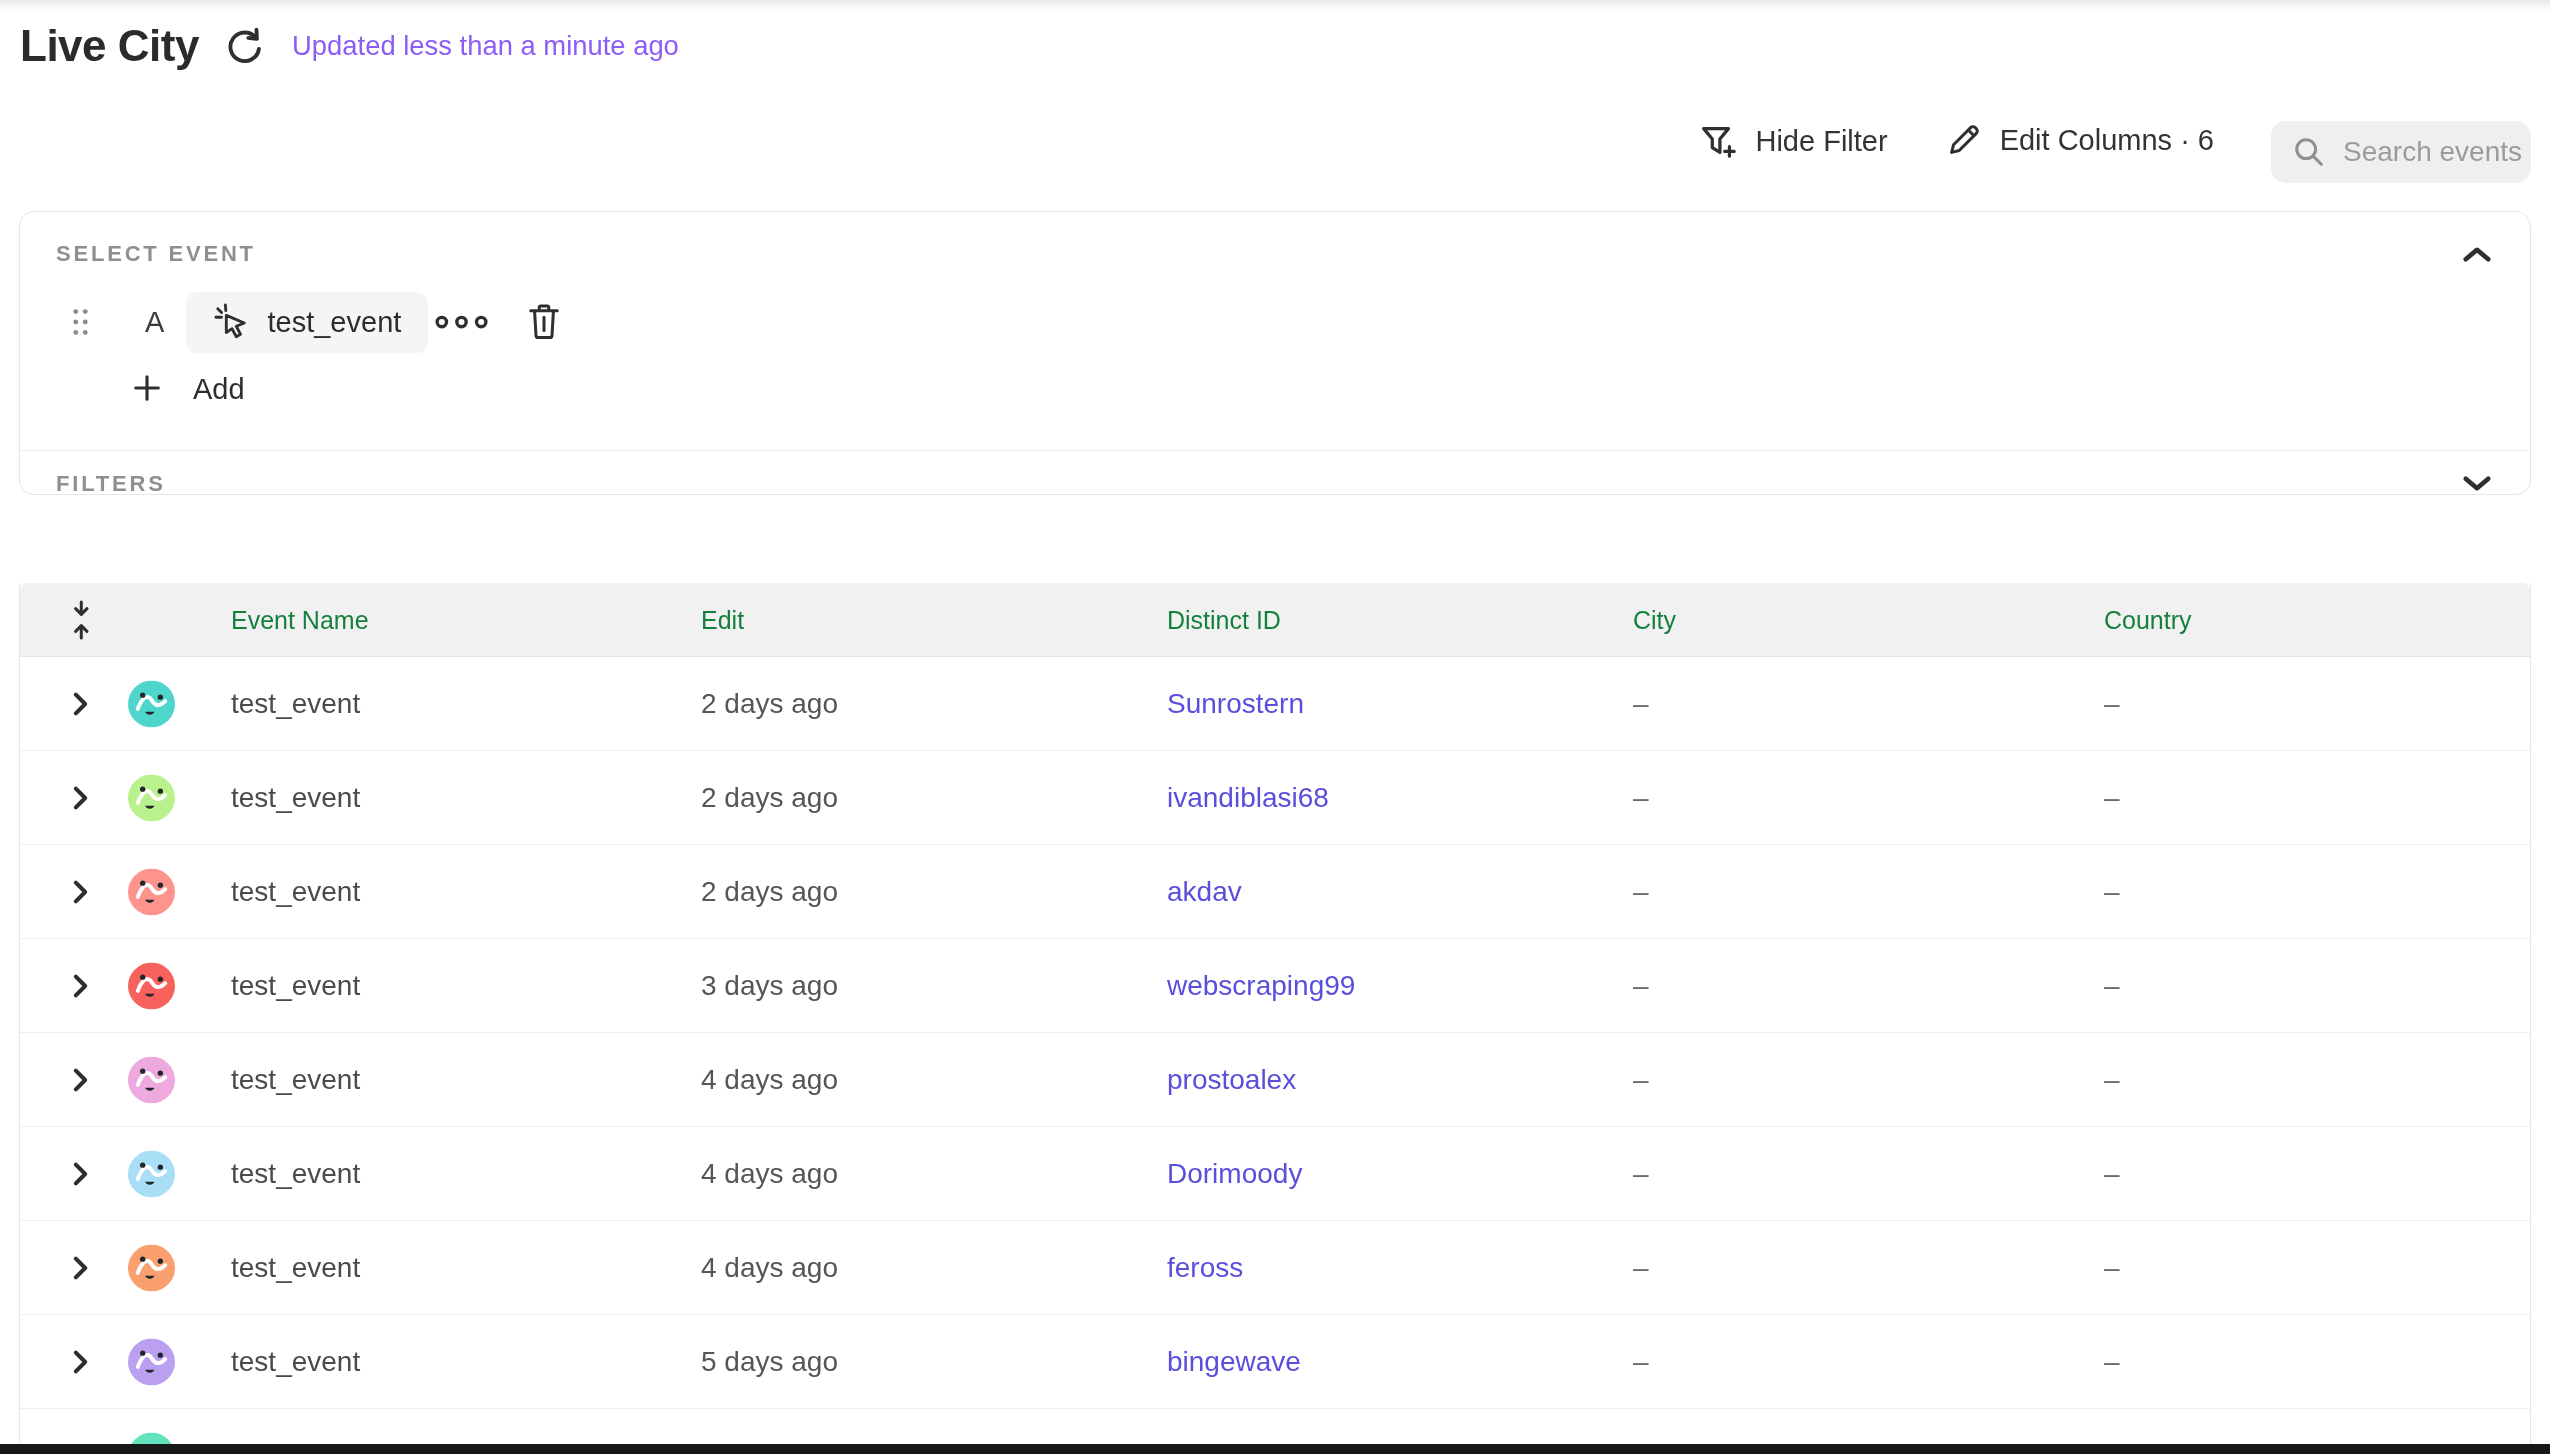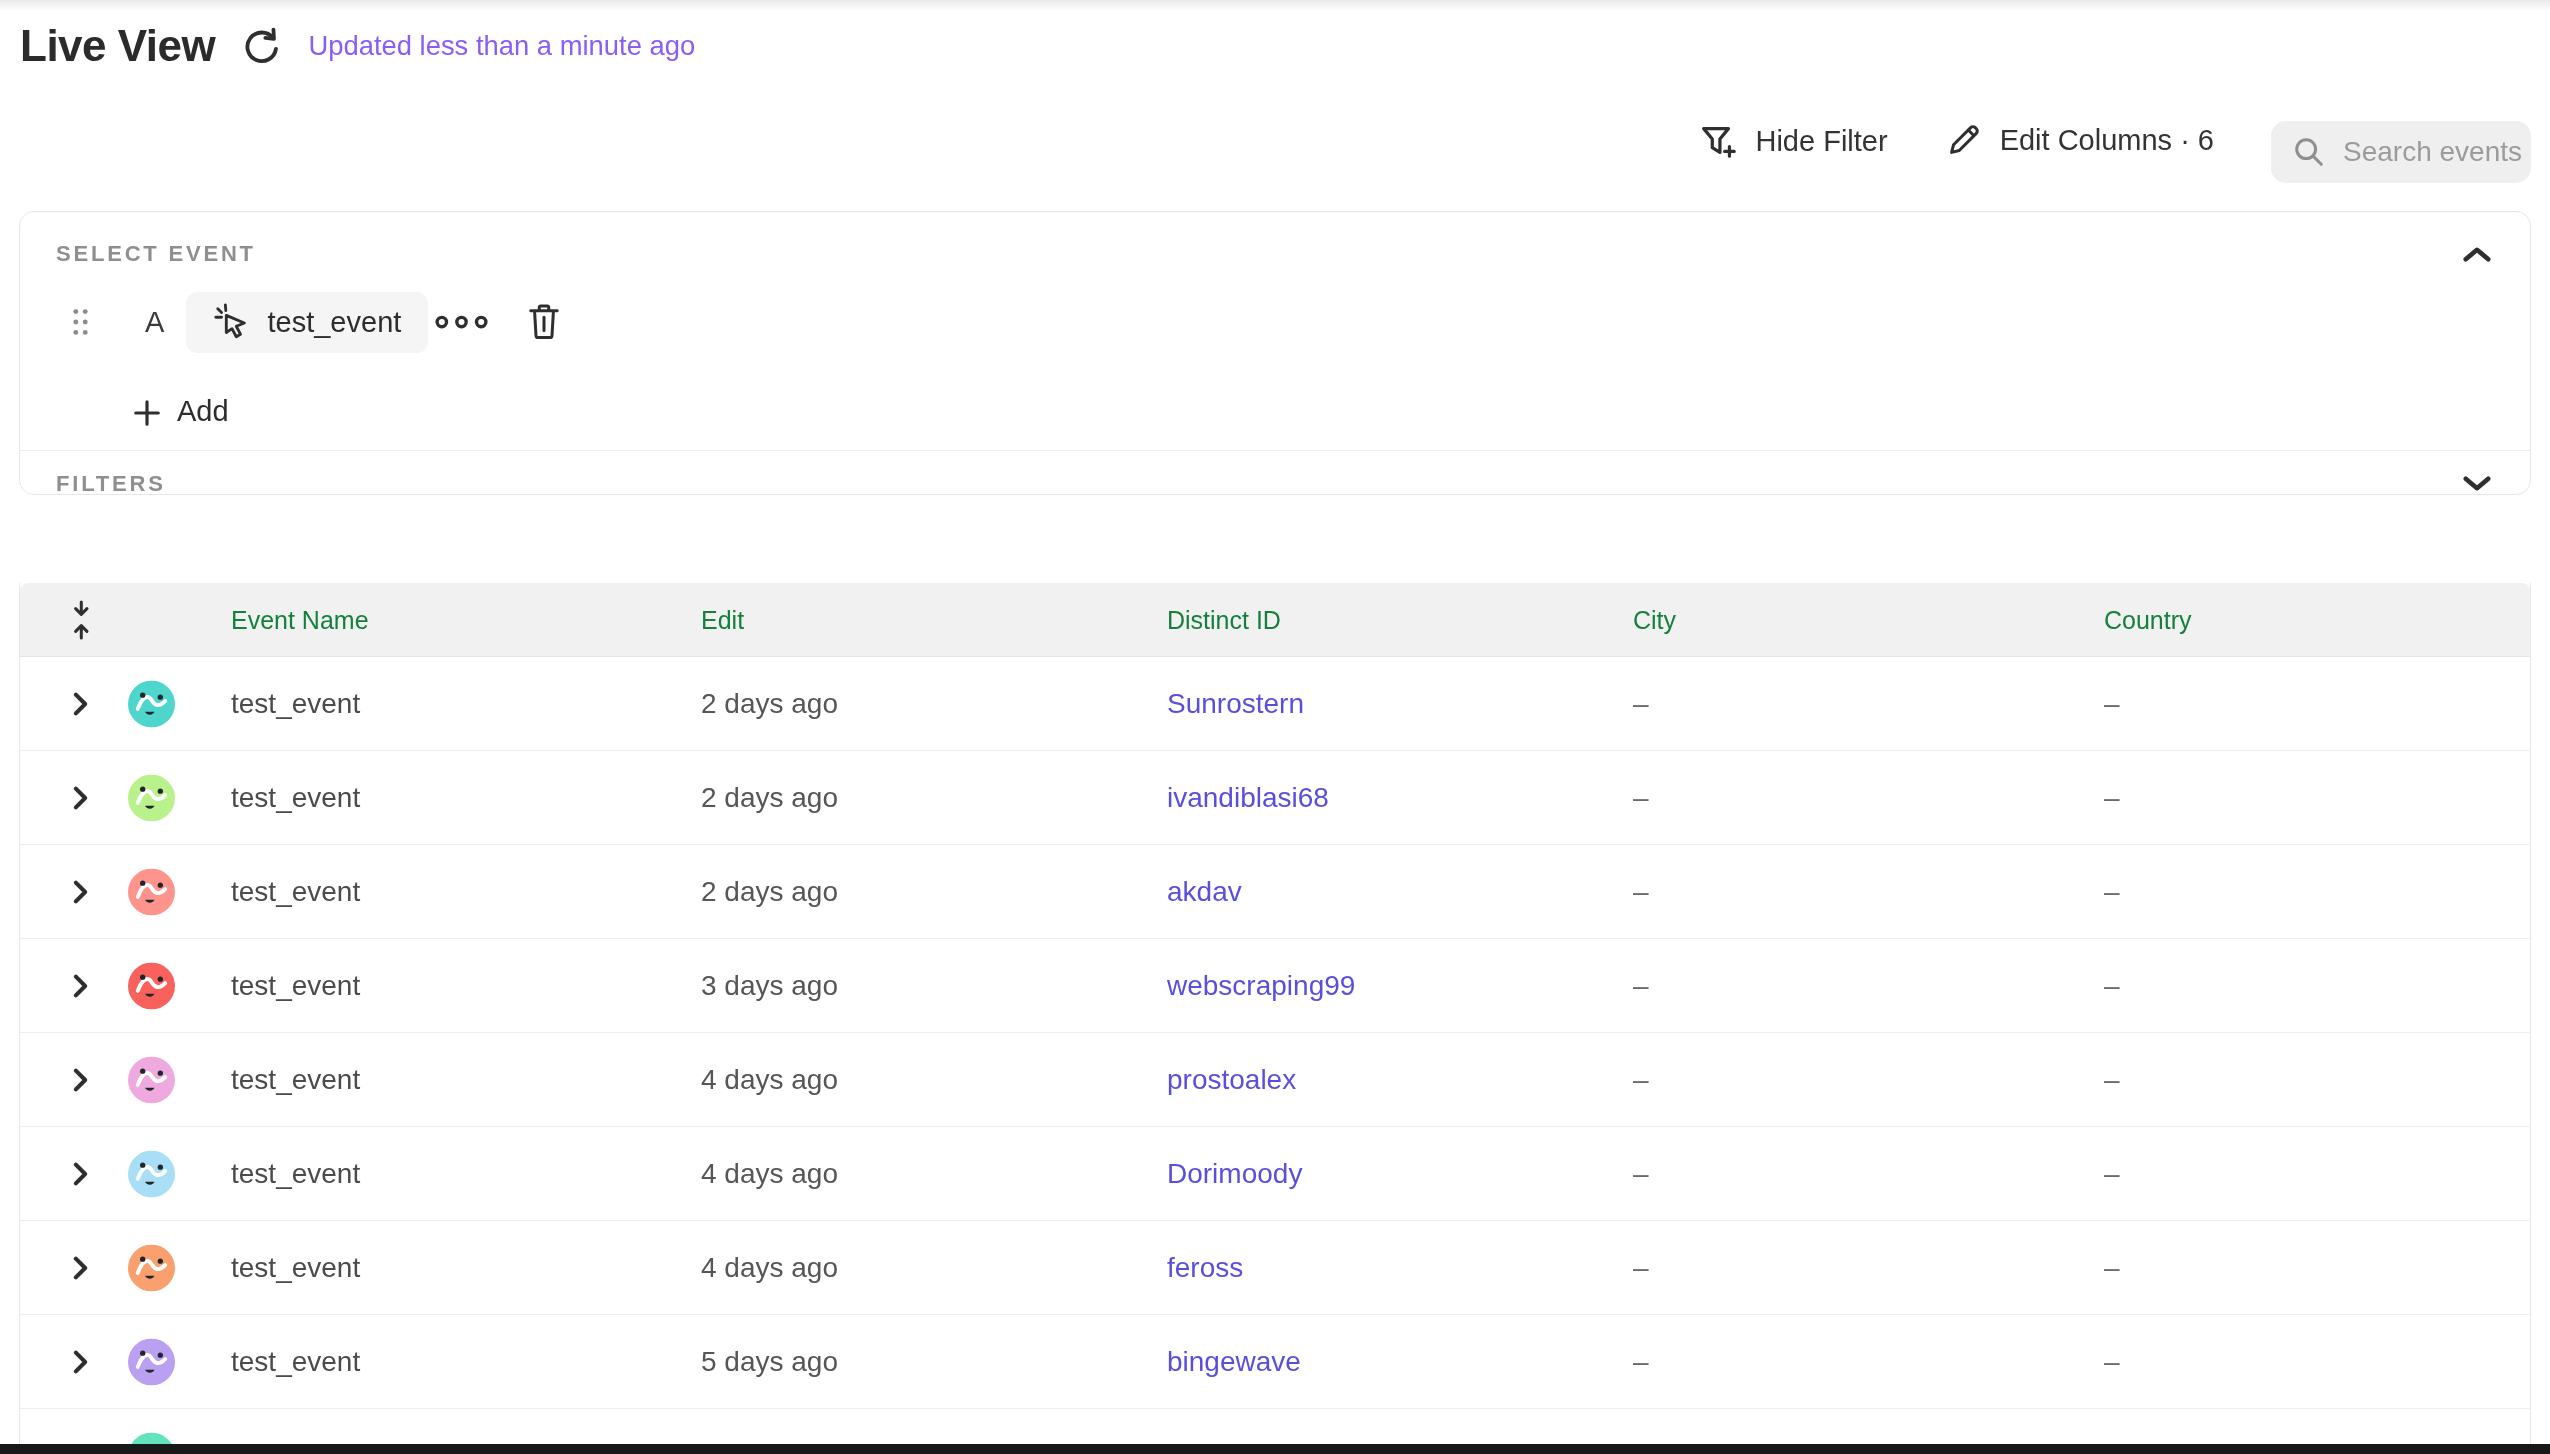--- a/index.html
+++ b/index.html
@@ -41,22 +41,22 @@
   .chev-down{top:250px;}
   .event-row{position:absolute;left:0;top:79px;height:62px;width:100%;}
   .drag-handle{position:absolute;left:50px;top:50%;transform:translateY(-50%);cursor:grab;}
   .event-letter{position:absolute;left:125px;top:50%;transform:translateY(-50%);
     font-size:29px;color:#3b3b3b;font-weight:500;}
   .event-chip{position:absolute;left:166px;top:0.9px;height:61px;background:#f5f5f5;
     border-radius:11.4px;display:flex;align-items:center;padding:0 26.5px;cursor:pointer;}
   .event-chip .lbl{font-size:29px;font-weight:500;color:#2d2d2d;margin-left:17px;}
   .more-btn{position:absolute;left:414px;top:50%;transform:translateY(-50%);cursor:pointer;}
   .trash-btn{position:absolute;left:507px;top:50%;transform:translateY(-50%);cursor:pointer;}
-  .add-btn{position:absolute;left:112px;top:161px;height:55px;display:flex;align-items:flex-end;
-    gap:15px;cursor:pointer;}
+  .add-btn{position:absolute;left:112px;top:161px;height:55px;display:flex;align-items:flex-start;
+    gap:31px;cursor:pointer;}
   .add-btn .lbl{font-size:29px;font-weight:500;color:#2d2d2d;}
   .panel-divider{position:absolute;left:0;right:0;top:238px;height:0;border-top:1.9px solid #ececec;}
   .filters-label{position:absolute;left:36px;top:259px;}
 
   
   .events-table{position:absolute;left:19px;top:583px;width:2512px;
     border-left:0.9px solid #e8e8e8;border-right:0.9px solid #e8e8e8;box-sizing:border-box;}
   .thead{height:73px;background:#f2f1f1;border-radius:7.6px 7.6px 0 0;position:relative;
     border-bottom:0.9px solid #e4e4e4;}
   .thead .hcell{position:absolute;top:50%;transform:translateY(-50%);
@@ -78,21 +78,21 @@
   .h-country{left:2084px;}
 
   .bottom-bar{position:absolute;left:0;right:0;bottom:0;height:11.4px;background:#181818;}
 </style>
 </head>
 <body>
 
 <div class="top-fade"></div>
 
 <div class="page-header">
-  <h1 class="page-title">Live View</h1>
+  <h1 class="page-title">Live City</h1>
   <span class="refresh-btn">
     <svg width="42" height="42" viewBox="0 0 44 44" fill="none">
       <path d="M33.5 13.5 A15 15 0 1 0 36.6 25" stroke="#2f2f2f" stroke-width="4" stroke-linecap="round"></path>
       <path d="M34 5 L34.5 14.5 L25.5 13.5" stroke="#2f2f2f" stroke-width="4" stroke-linecap="round" stroke-linejoin="round" fill="none"></path>
     </svg>
   </span>
   <span class="updated-text">Updated less than a minute ago</span>
 </div>
 
 <div class="toolbar">

